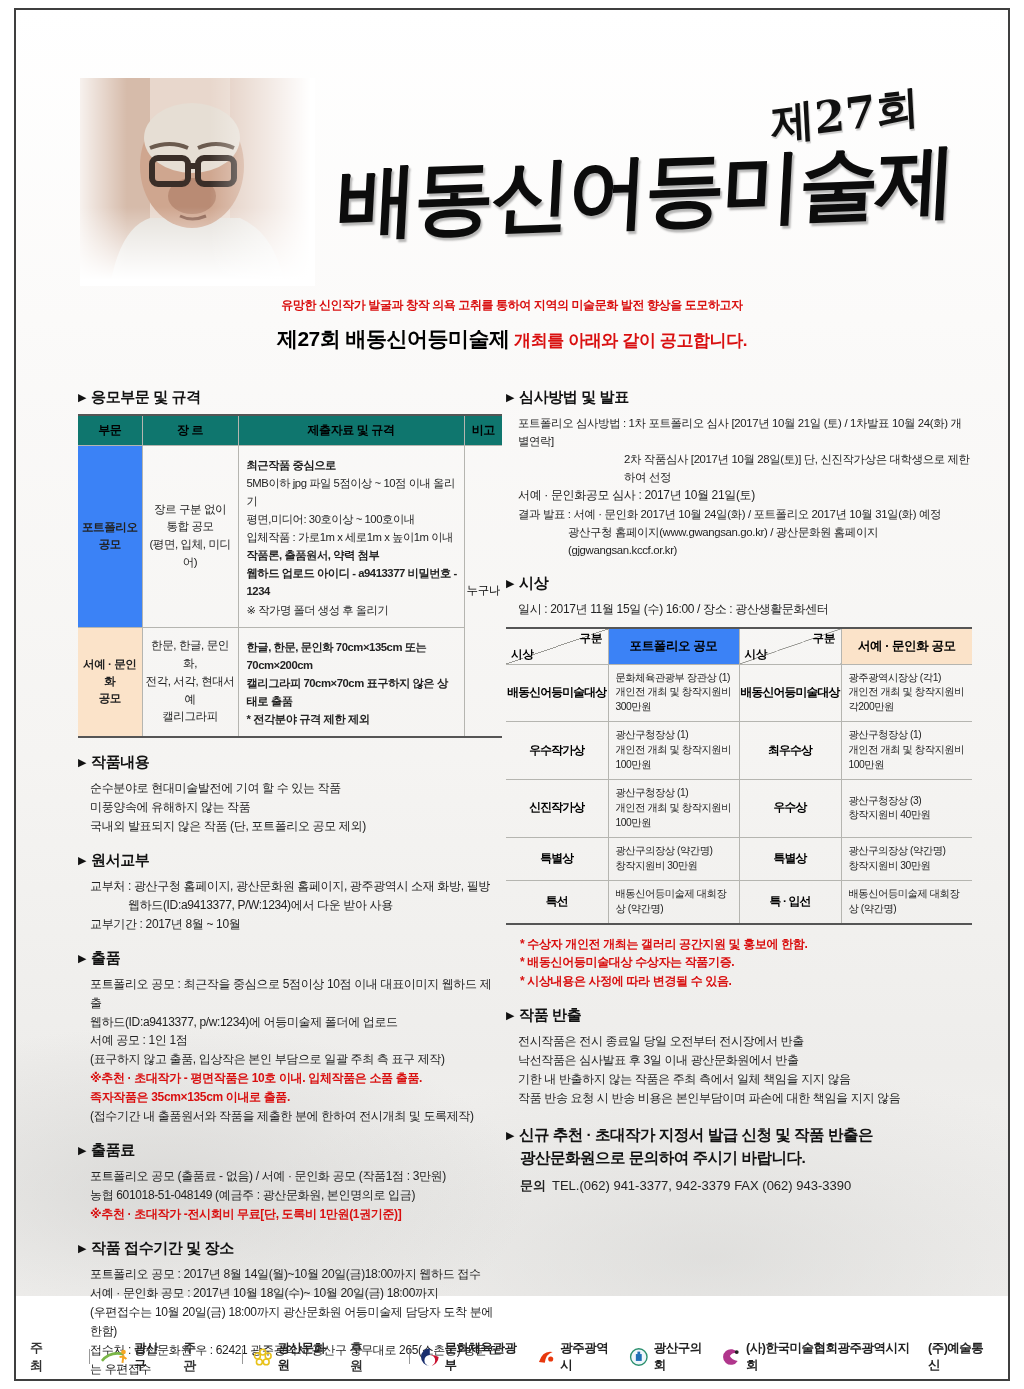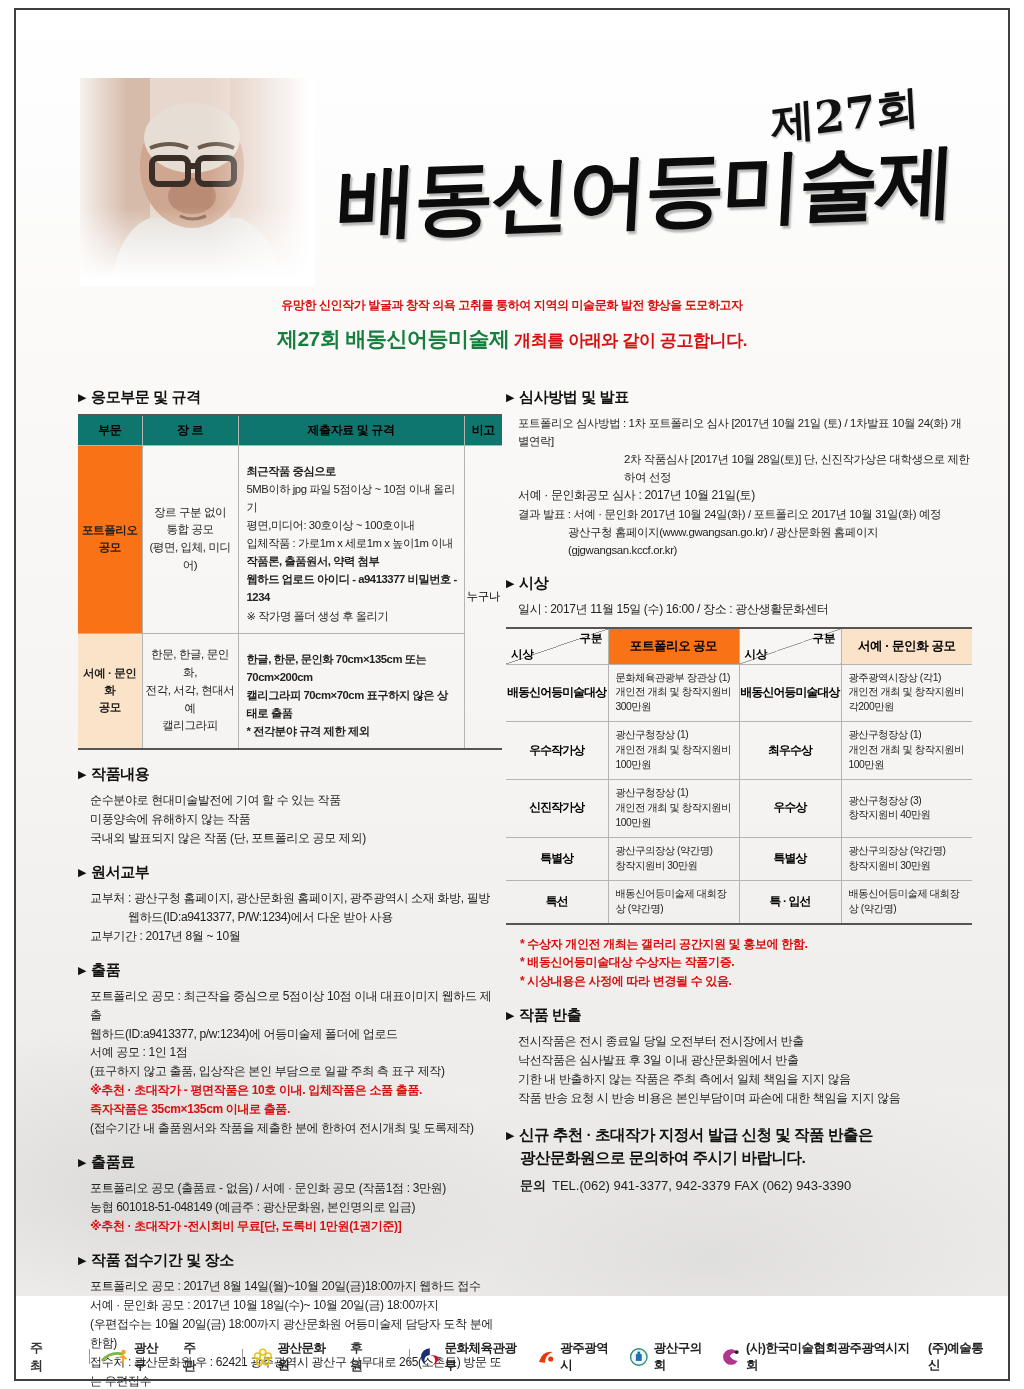--- a/index.html
+++ b/index.html
@@ -24,21 +24,21 @@
   .edition { position:absolute; left:720px; top:86px; width:250px; text-align:center;
     font-family:"DejaVu Serif",serif; font-size:44px; font-weight:900; color:#111;
     transform:rotate(-7deg) skewX(-4deg); text-shadow:1px 2px 1px rgba(0,0,0,.2); }
   .big-title { position:absolute; left:300px; top:138px; width:690px; text-align:center;
     font-family:"DejaVu Serif",serif; font-size:80px; font-weight:900; color:#0c0c0c;
     letter-spacing:-3px; transform:rotate(-2deg) skewX(-5deg);
     text-shadow:2px 3px 2px rgba(0,0,0,.28); white-space:nowrap; }
   .intro { position:absolute; left:0; top:297px; width:1024px; text-align:center; }
   .intro .l1 { color:#d90f0f; font-size:12px; font-weight:800; letter-spacing:-0.4px; }
   .intro .l2 { margin-top:11px; }
-  .intro .l2 .em { color:#15803d; font-size:21px; font-weight:800; letter-spacing:-0.5px; }
+  .intro .l2 .em { color:#000000; font-size:21px; font-weight:800; letter-spacing:-0.5px; }
   .intro .l2 .rest { color:#d90f0f; font-size:17px; font-weight:800; letter-spacing:-0.4px; }
 
   
   .col { position:absolute; top:388px; }
   .col-left { left:78px; width:424px; }
   .col-right { left:506px; width:466px; }
   .sec { margin-bottom:15px; }
   .sec-title { font-size:15px; font-weight:800; color:#111; margin-bottom:7px; letter-spacing:-0.4px; }
   .mk { font-size:11px; margin-right:5px; position:relative; top:-1px; }
   .line, .pre { font-size:12px; color:#222; line-height:1.58; letter-spacing:-0.35px; font-weight:500; }
@@ -50,24 +50,24 @@
   .ind3 { padding-left:62px; }
 
   
   table { border-collapse:collapse; }
   .entry-tbl { width:424px; border-top:2px solid #555; border-bottom:2px solid #555; }
   .entry-tbl th, .entry-tbl td { border:1px solid #b5b5b0; font-size:11.5px; letter-spacing:-0.4px; }
   .entry-tbl th { background:#0f766e; font-weight:700; padding:6px 2px; font-size:12px; }
   .entry-tbl th:first-child, .entry-tbl td:first-child { border-left:none; }
   .entry-tbl th:last-child, .entry-tbl td:last-child { border-right:none; }
   .cell-cat { width:64px; text-align:center; font-weight:800; font-size:12px; line-height:1.5; }
-  .cat-green { background:#f97316;font-family:Liberation Serif, serif; }
+  .cat-green { background:#3b82f6; }
   .cat-peach { background:#fbe3c9; }
   .cell-genre { width:96px; text-align:center; line-height:1.55; padding:6px 2px; }
-  .cell-spec { width:226px; padding:16px 6px 8px 8px; vertical-align:middle; }
+  .cell-spec { width:226px; padding:10px 6px 8px 8px; vertical-align:middle; }
   .cell-note { width:38px; text-align:center; font-size:12px; }
   .spec-line { font-size:11.3px; line-height:1.6; letter-spacing:-0.45px; color:#222; }
   .spec-line:nth-child(1), .spec-line:nth-child(5), .spec-line:nth-child(6) { font-weight:800; }
 
   
   .aw-tbl { width:466px; border-top:2px solid #555; border-bottom:2px solid #555; margin-top:8px; }
   .aw-tbl th, .aw-tbl td { border:1px solid #b5b5b0; }
   .aw-tbl th:first-child, .aw-tbl td:first-child { border-left:none; }
   .aw-tbl th:last-child, .aw-tbl td:last-child { border-right:none; }
   .diag { width:102px; height:36px; position:relative; background:

